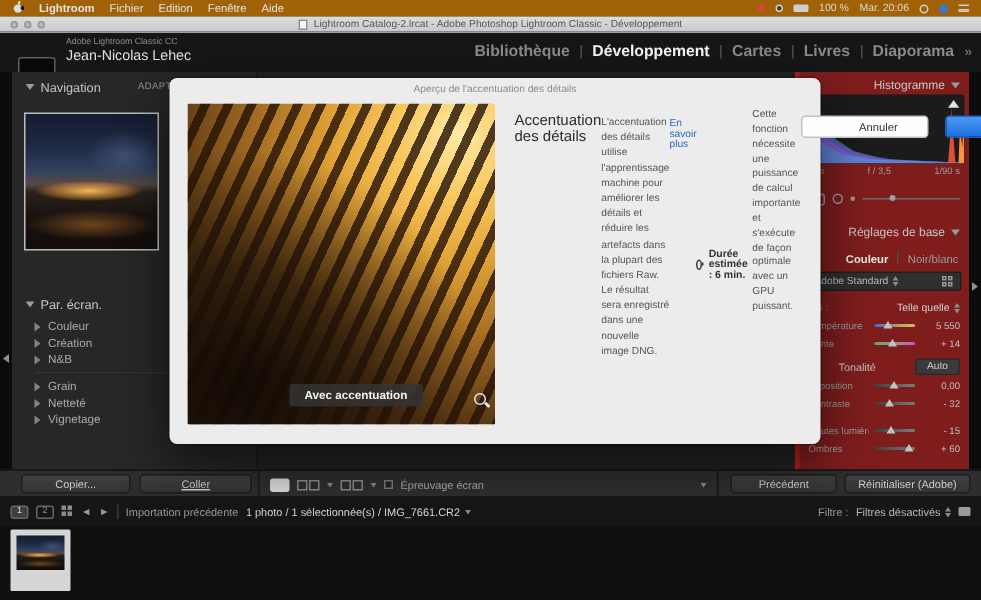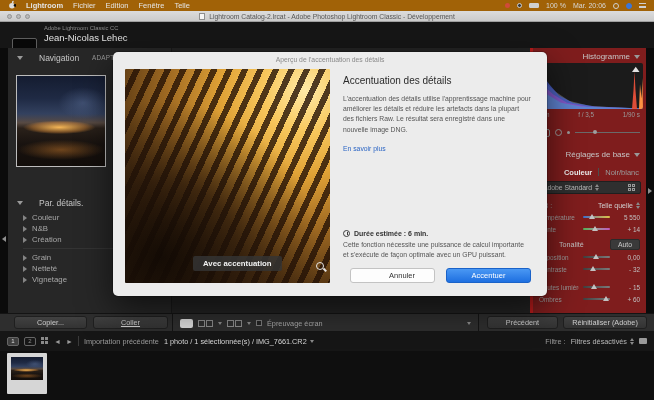--- a/index.html
+++ b/index.html
@@ -44,21 +44,21 @@
   .main{position:absolute;left:0;top:48px;width:654px;height:265px;background:#232323;}
   .gutter-l{position:absolute;left:0;top:0;width:8px;height:265px;background:#0b0b0b;}
   .gutter-r{position:absolute;right:0;top:0;width:8px;height:265px;background:#0b0b0b;}
   .edge-tri-l{position:absolute;left:2px;top:188px;width:0;height:0;
     border-top:3px solid transparent;border-bottom:3px solid transparent;border-right:4px solid #8f8f8f;}
   .edge-tri-r{position:absolute;right:2px;top:140px;width:0;height:0;
     border-top:3px solid transparent;border-bottom:3px solid transparent;border-left:4px solid #8f8f8f;}
   .scrollbar{position:absolute;left:8px;top:165px;width:3px;height:28px;background:#a8a8a8;border-radius:2px;}
 
   .leftpanel{position:absolute;left:8px;top:0;width:164px;height:265px;background:#272727;border-right:1px solid #191919;}
-  .phead{display:flex;align-items:center;gap:16px;padding:5px 8px 2px 9px;font-size:8.5px;color:#c6c6c6;position:relative;}
+  .phead{display:flex;align-items:center;gap:4px;padding:5px 8px 2px 9px;font-size:8.5px;color:#c6c6c6;position:relative;}
   .tri-d{width:0;height:0;border-left:3.5px solid transparent;border-right:3.5px solid transparent;border-top:4px solid #9a9a9a;}
   .tri-r{width:0;height:0;border-top:3px solid transparent;border-bottom:3px solid transparent;border-left:4px solid #848484;}
   .adapt{position:absolute;left:84px;top:6px;font-size:6.3px;color:#9a9a9a;letter-spacing:.3px;}
   .paris-photo{background:
     radial-gradient(ellipse 55% 10% at 48% 57%, rgba(255,190,90,.95), rgba(255,160,60,.35) 55%, transparent 75%),
     radial-gradient(ellipse 70% 16% at 50% 82%, rgba(215,130,45,.45), transparent 70%),
     radial-gradient(ellipse 40% 25% at 75% 30%, rgba(90,110,150,.5), transparent 70%),
     linear-gradient(180deg,#141c30 0%,#1f2a44 25%,#33415f 42%,#584a42 52%,#2a211a 58%,#191310 75%,#120d0a 100%);}
   .navphoto{margin:10px 0 0 8px;width:90px;height:92px;border:1px solid #bdbdbd;}
   .presets-head{margin-top:26px;}
@@ -151,21 +151,21 @@
     box-shadow:0 12px 34px rgba(0,0,0,.6),0 0 0 1px rgba(0,0,0,.18);z-index:30;}
   .dtitle{padding-top:4px;text-align:center;font-size:6.8px;color:#8a8a8a;}
   .dpreview{position:absolute;left:12px;top:17px;width:205px;height:214px;border-radius:1px;overflow:hidden;background:
     radial-gradient(circle at 18% 88%, rgba(16,9,4,.92), rgba(30,17,8,.72) 30%, transparent 62%),
     repeating-linear-gradient(115deg, rgba(50,26,8,0) 0 8px, rgba(36,17,5,.8) 8px 14px),
     radial-gradient(circle at 88% 10%, #ffeaa6 0%, #f8c75c 16%, #e0a236 32%, #a06a22 52%, #5c3a14 72%, #31200d 100%);}
   .pv-label{position:absolute;left:68px;bottom:12px;background:rgba(52,52,52,.82);color:#f2f2f2;
     font-size:7.8px;font-weight:bold;padding:3px 10px;border-radius:2px;white-space:nowrap;}
   .mag{position:absolute;right:6px;bottom:13px;width:8px;height:8px;border:1.5px solid #e6e6e6;border-radius:50%;}
   .mag::after{content:"";position:absolute;left:6px;top:6px;width:4px;height:1.5px;background:#e6e6e6;transform:rotate(45deg);}
-  .dcontent{position:absolute;left:230px;right:16px;top:17px;bottom:13px;display:flex;flex-direction:column;}
+  .dcontent{position:absolute;left:230px;right:16px;top:17px;bottom:13px;display:flex;flex-direction:row;}
   .dheading{margin-top:6px;font-size:10px;color:#2b2b2b;}
   .dbody{margin-top:8px;font-size:6.8px;line-height:1.5;color:#555555;}
   .dlink{margin-top:10px;font-size:6.8px;}
   .dspacer{flex:1;}
   .estrow{display:flex;align-items:center;gap:4px;}
   .clockicon{width:7px;height:7px;border:1px solid #3a3a3a;border-radius:50%;position:relative;}
   .clockicon::after{content:"";position:absolute;left:3px;top:1px;width:1px;height:2.5px;background:#3a3a3a;}
   .est{font-size:7px;font-weight:bold;color:#333333;}
   .dnote{margin-top:3px;font-size:6.8px;line-height:1.45;color:#555555;}
   .dbuttons{margin-top:8px;display:flex;justify-content:flex-end;gap:11px;}
@@ -183,21 +183,21 @@
       <svg width="8" height="9" viewBox="0 0 10 11">
           <ellipse cx="5" cy="7" rx="3.6" ry="3.4" fill="#dddddd"></ellipse>
           <ellipse cx="6" cy="2.3" rx="1" ry="1.6" fill="#dddddd" transform="rotate(25 6 2.3)"></ellipse>
           <circle cx="8.8" cy="6.6" r="1.7" fill="#0c0c0c"></circle>
         </svg>
     </span>
     <span class="app">Lightroom</span>
     <span>Fichier</span>
     <span>Edition</span>
     <span>Fenêtre</span>
-    <span>Telle</span>
+    <span>Aide</span>
     <span class="mstatus">
       <span class="dot" style="background:#d04a3a"></span>
       <span class="dot" style="background:#3a3a3a;border:1px solid #cfcfcf"></span>
       <span class="batt"></span>
       <span>100 %</span>
       <span>Mar. 20:06</span>
       <span class="sicon"></span>
       <span class="sicon" style="background:#3b76d6;border-color:#3b76d6"></span>
       <span class="bars"></span>
     </span>
@@ -212,51 +212,63 @@
     <span class="docicon"></span>
     <span>Lightroom Catalog-2.lrcat - Adobe Photoshop Lightroom Classic - Développement</span>
   </div>
 
   <div class="lrheader">
     <div class="lrlogo">Lr</div>
     <div class="ident">
       <div class="l1">Adobe Lightroom Classic CC</div>
       <div class="l2">Jean-Nicolas Lehec</div>
     </div>
+    <div class="modules">
+      <span>Bibliothèque</span>
+      <span class="mod-sep"></span>
+      <span class="active">Développement</span>
+      <span class="mod-sep"></span>
+      <span>Cartes</span>
+      <span class="mod-sep"></span>
+      <span>Livres</span>
+      <span class="mod-sep"></span>
+      <span>Diaporama</span>
+      <span class="more">»</span>
+    </div>
   </div>
 
   <div class="main">
     <div class="gutter-l">
       <span class="edge-tri-l"></span>
     </div>
     <div class="scrollbar"></div>
 
     <div class="leftpanel">
       <div class="phead">
         <span class="tri-d"></span>
         <span>Navigation</span>
         <span class="adapt">ADAPT.</span>
       </div>
       <div class="navphoto paris-photo"></div>
       <div class="phead presets-head">
         <span class="tri-d"></span>
-        <span>Par. détails.</span>
+        <span>Par. écran.</span>
       </div>
       <div class="plist">
         <div class="pitem">
             <span class="tri-r"></span>
             <span>Couleur</span>
           </div>
         <div class="pitem">
             <span class="tri-r"></span>
+            <span>Création</span>
+          </div>
+        <div class="pitem">
+            <span class="tri-r"></span>
             <span>N&amp;B</span>
-          </div>
-        <div class="pitem">
-            <span class="tri-r"></span>
-            <span>Création</span>
           </div>
         <div class="pdivider"></div>
         <div class="pitem">
             <span class="tri-r"></span>
             <span>Grain</span>
           </div>
         <div class="pitem">
             <span class="tri-r"></span>
             <span>Netteté</span>
           </div>

